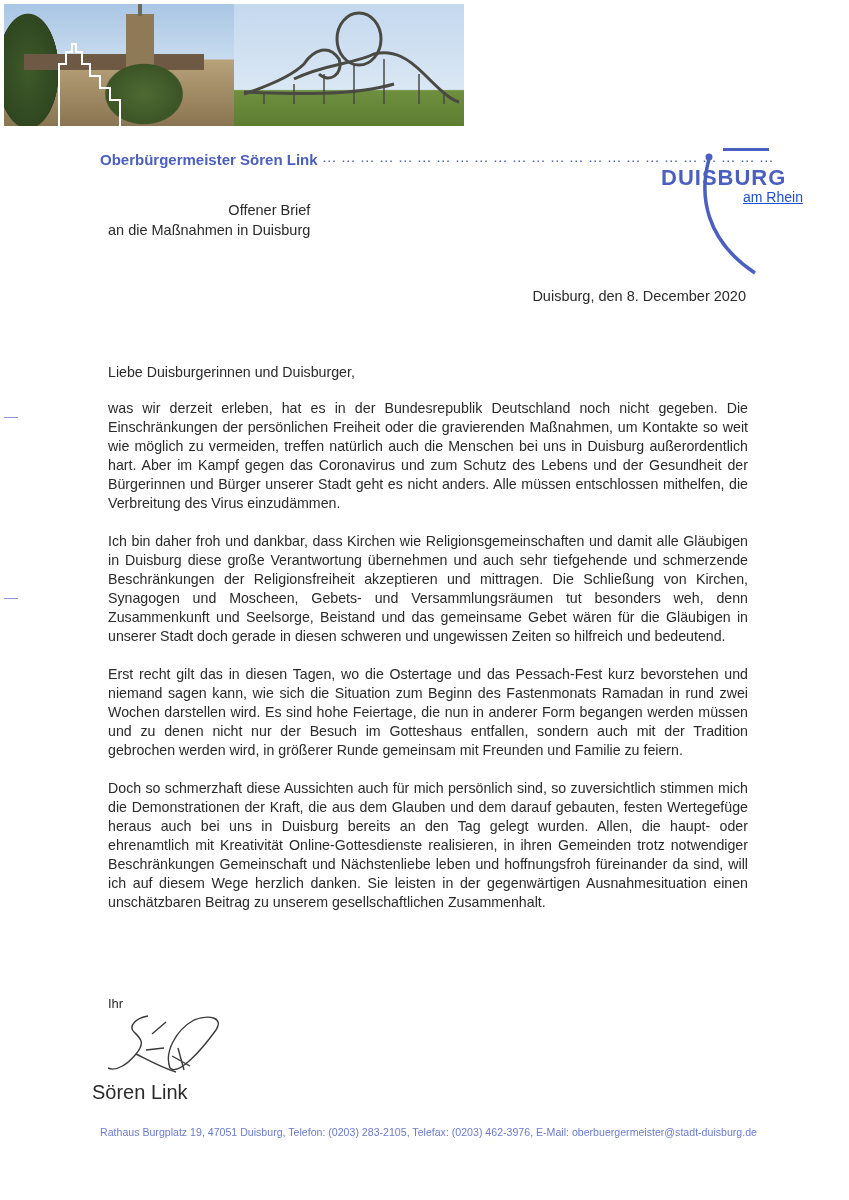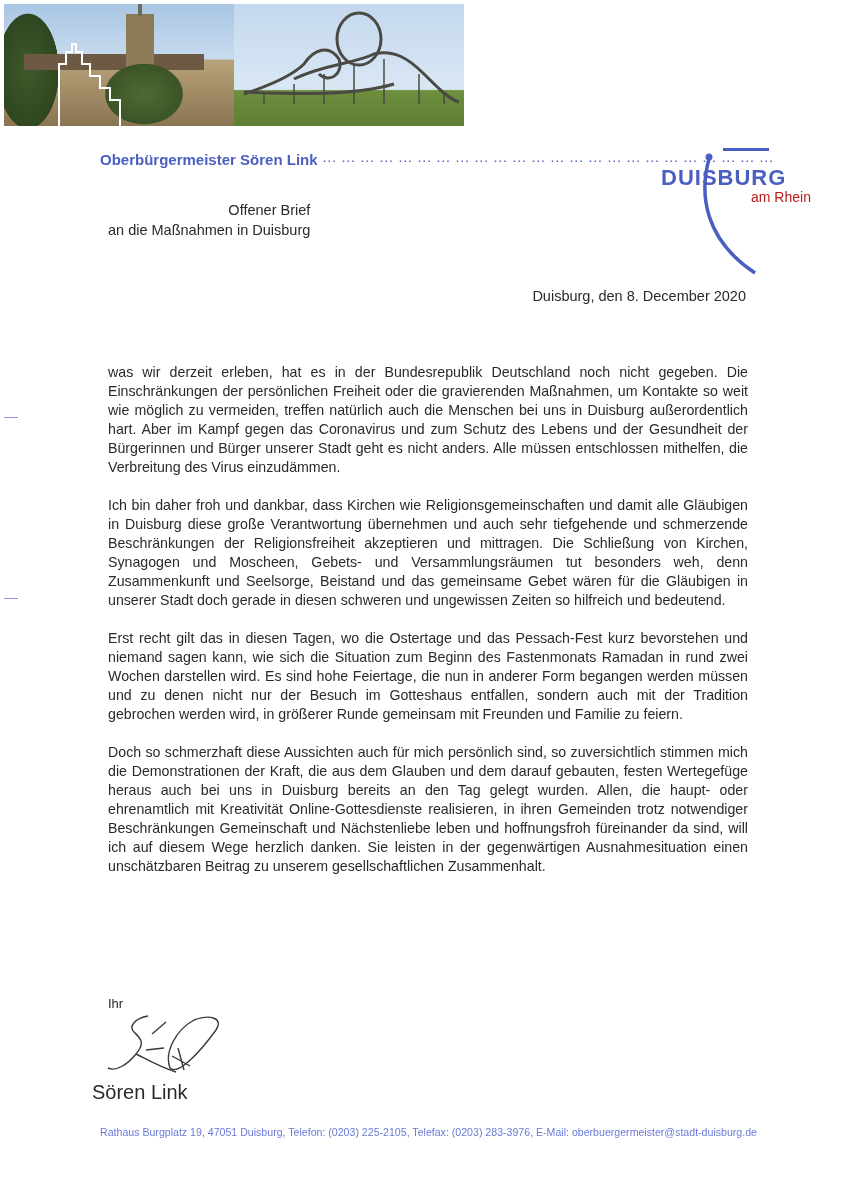--- a/index.html
+++ b/index.html
@@ -47,21 +47,21 @@
     display: inline-block; vertical-align: baseline; width: 455px; overflow: hidden;
     letter-spacing: 4px; color: #4a5fc1; font-weight: normal;
   }
 
   .logo { position: absolute; left: 655px; top: 145px; width: 180px; height: 135px; }
   .logo .wordmark {
     position: absolute; left: 6px; top: 20px; font-weight: bold; font-size: 22px;
     color: #4a5fc1; letter-spacing: 1px;
   }
   .logo .sub {
-    position: absolute; left: 96px; top: 44px; font-size: 14px; color: #b91c1c;
+    position: absolute; left: 88px; top: 44px; font-size: 14px; color: #1d4ed8; text-decoration: underline;
   }
 
   .recipient { position: absolute; left: 108px; top: 200px; font-size: 14.5px; line-height: 20px; text-align: right; }
   .date { position: absolute; right: 103px; top: 288px; font-size: 14.5px; }
 
   .letter-body {
     position: absolute; left: 108px; top: 363px; width: 640px;
     font-size: 14.2px; line-height: 19px; text-align: justify; hyphens: manual;
   }
   .letter-body p { margin: 0 0 19px 0; }
@@ -132,20 +132,21 @@
   <div>Offener Brief</div>
   <div>an die Maßnahmen in Duisburg</div>
 </div>
 
 <div class="date">Duisburg, den 8. December 2020</div>
 
 <div class="fold-mark" style="top:417px"></div>
 <div class="fold-mark" style="top:598px"></div>
 
 <div class="letter-body">
+  <p class="greeting">Liebe Duisburgerinnen und Duisburger,</p>
   <p>was wir derzeit erleben, hat es in der Bundesrepublik Deutschland noch nicht gegeben. Die Einschränkungen der persönlichen Freiheit oder die gravierenden Maßnahmen, um Kontakte so weit wie möglich zu vermeiden, treffen natürlich auch die Menschen bei uns in Duisburg außer­ordentlich hart. Aber im Kampf gegen das Coronavirus und zum Schutz des Lebens und der Gesundheit der Bürgerinnen und Bürger unserer Stadt geht es nicht anders. Alle müssen ent­schlossen mithelfen, die Verbreitung des Virus einzudämmen.</p>
   <p>Ich bin daher froh und dankbar, dass Kirchen wie Religionsgemeinschaften und damit alle Gläu­bigen in Duisburg diese große Verantwortung übernehmen und auch sehr tiefgehende und schmerzende Beschränkungen der Religionsfreiheit akzeptieren und mittragen. Die Schließung von Kirchen, Synagogen und Moscheen, Gebets- und Versammlungsräumen tut besonders weh, denn Zusammenkunft und Seelsorge, Beistand und das gemeinsame Gebet wären für die Gläu­bigen in unserer Stadt doch gerade in diesen schweren und ungewissen Zeiten so hilfreich und bedeutend.</p>
   <p>Erst recht gilt das in diesen Tagen, wo die Ostertage und das Pessach-Fest kurz bevorstehen und niemand sagen kann, wie sich die Situation zum Beginn des Fastenmonats Ramadan in rund zwei Wochen darstellen wird. Es sind hohe Feiertage, die nun in anderer Form begangen werden müssen und zu denen nicht nur der Besuch im Gotteshaus entfallen, sondern auch mit der Tra­dition gebrochen werden wird, in größerer Runde gemeinsam mit Freunden und Familie zu fei­ern.</p>
   <p>Doch so schmerzhaft diese Aussichten auch für mich persönlich sind, so zuversichtlich stimmen mich die Demonstrationen der Kraft, die aus dem Glauben und dem darauf gebauten, festen Wertegefüge heraus auch bei uns in Duisburg bereits an den Tag gelegt wurden. Allen, die haupt- oder ehrenamtlich mit Kreativität Online-Gottesdienste realisieren, in ihren Gemeinden trotz notwendiger Beschränkungen Gemeinschaft und Nächstenliebe leben und hoffnungsfroh füreinander da sind, will ich auf diesem Wege herzlich danken. Sie leisten in der gegenwärtigen Ausnahmesituation einen unschätzbaren Beitrag zu unserem gesellschaftlichen Zusammenhalt.</p>
 </div>
 
 <div class="closing">Ihr</div>
 <div class="signature">
   <svg width="140" height="70">
     <g fill="none" stroke="#3a3a3a" stroke-width="1.4">
@@ -154,14 +155,14 @@
       <path d="M40,38 L58,36"></path>
       <path d="M46,22 L60,10"></path>
       <path d="M88,8 C70,18 58,40 64,56 C72,64 94,40 110,18 C118,6 104,2 88,8"></path>
       <path d="M66,44 L84,54 M72,36 L78,58"></path>
     </g>
   </svg>
 </div>
 <div class="signer">Sören Link</div>
 
 <div class="footer">
-  <div>Rathaus Burgplatz 19, 47051 Duisburg, Telefon: (0203) 225-2105, Telefax: (0203) 283-3976, E-Mail: oberbuergermeister@stadt-duisburg.de</div>
+  <div>Rathaus Burgplatz 19, 47051 Duisburg, Telefon: (0203) 283-2105, Telefax: (0203) 462-3976, E-Mail: oberbuergermeister@stadt-duisburg.de</div>
 </div>
 
 </body></html>

